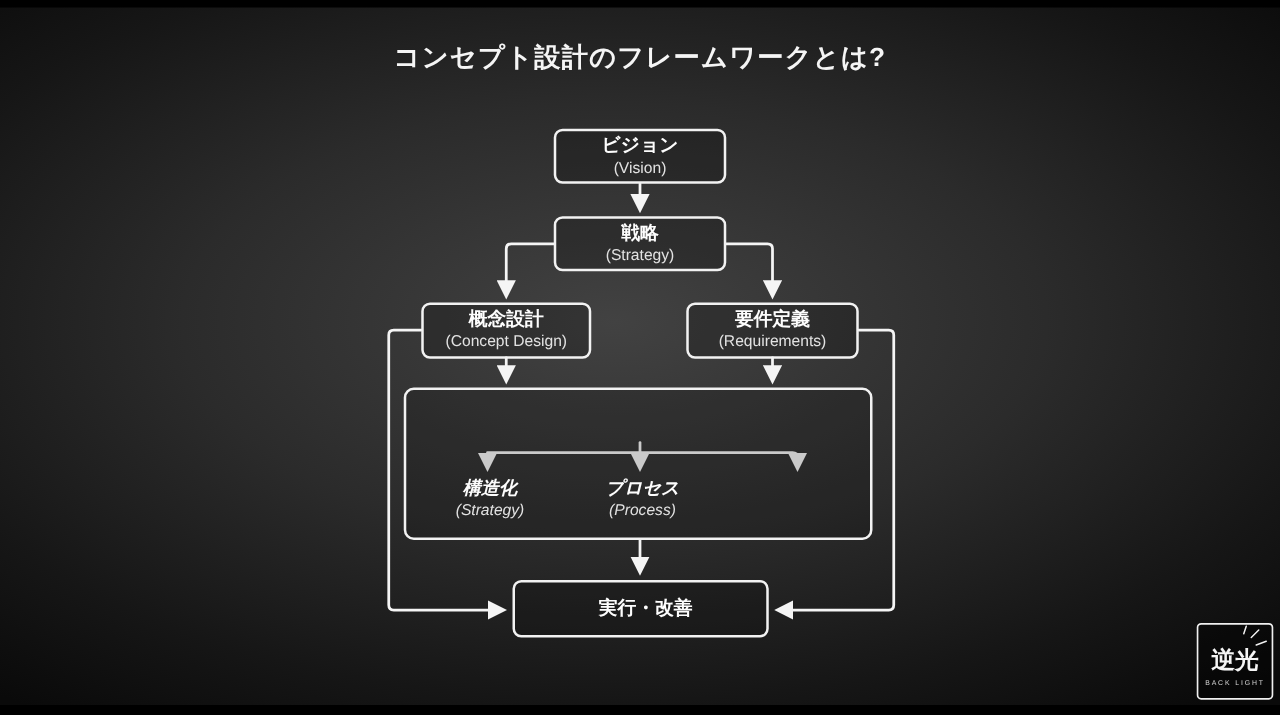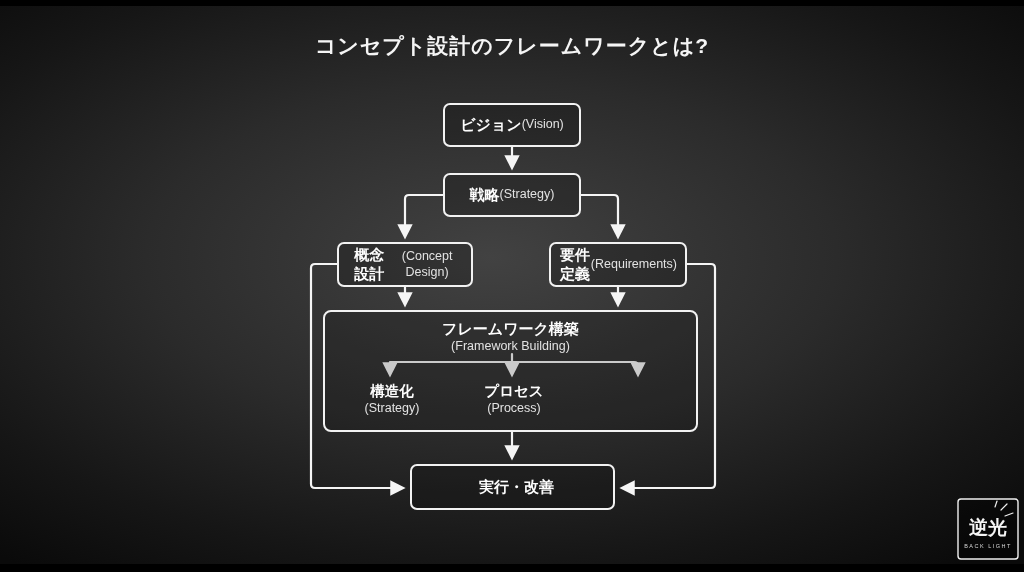--- a/index.html
+++ b/index.html
@@ -28,20 +28,21 @@
   }
 
   .arrows { position: absolute; top: 0; left: 0; pointer-events: none; }
 
   .node {
     position: absolute;
     border: 2px solid #f2f2f2;
     border-radius: 7px;
     background: rgba(10,10,10,0.25);
     display: flex;
+    flex-direction: column;
     align-items: center;
     justify-content: center;
     text-align: center;
     padding: 3px 8px;
   }
   .node .jp { font-size: 15px; font-weight: bold; color: #fdfdfd; line-height: 1.25; }
   .node .en { font-size: 12.5px; font-weight: normal; color: #e2e2e2; line-height: 1.25; }
 
   .bigbox {
     position: absolute;
@@ -56,20 +57,21 @@
     top: 7px; left: 0; width: 100%;
     text-align: center;
   }
   .bigbox .heading .jp { font-size: 15px; font-weight: bold; color: #fdfdfd; line-height: 1.3; }
   .bigbox .heading .en { font-size: 12.5px; color: #e2e2e2; line-height: 1.25; }
   .sublabel {
     position: absolute;
     top: 70px;
     width: 110px;
     text-align: center;
+    font-style: italic;
   }
   .sublabel .jp { font-size: 14.5px; font-weight: bold; color: #fdfdfd; line-height: 1.3; }
   .sublabel .en { font-size: 12.5px; color: #e2e2e2; line-height: 1.25; }
 
   .logo {
     position: absolute;
     right: 5px; bottom: 12px;
     width: 62px; height: 62px;
   }
 </style>
@@ -128,24 +130,20 @@
     <div class="jp">概念設計</div>
     <div class="en">(Concept Design)</div>
   </div>
 
   <div class="node" style="left:549px; top:242px; width:138px; height:45px;">
     <div class="jp">要件定義</div>
     <div class="en">(Requirements)</div>
   </div>
 
   <div class="bigbox">
-    <div class="heading">
-      <div class="jp">フレームワーク構築</div>
-      <div class="en">(Framework Building)</div>
-    </div>
     <div class="sublabel" style="left:12px;">
       <div class="jp">構造化</div>
       <div class="en">(Strategy)</div>
     </div>
     <div class="sublabel" style="left:134px;">
       <div class="jp">プロセス</div>
       <div class="en">(Process)</div>
     </div>
   </div>
 

